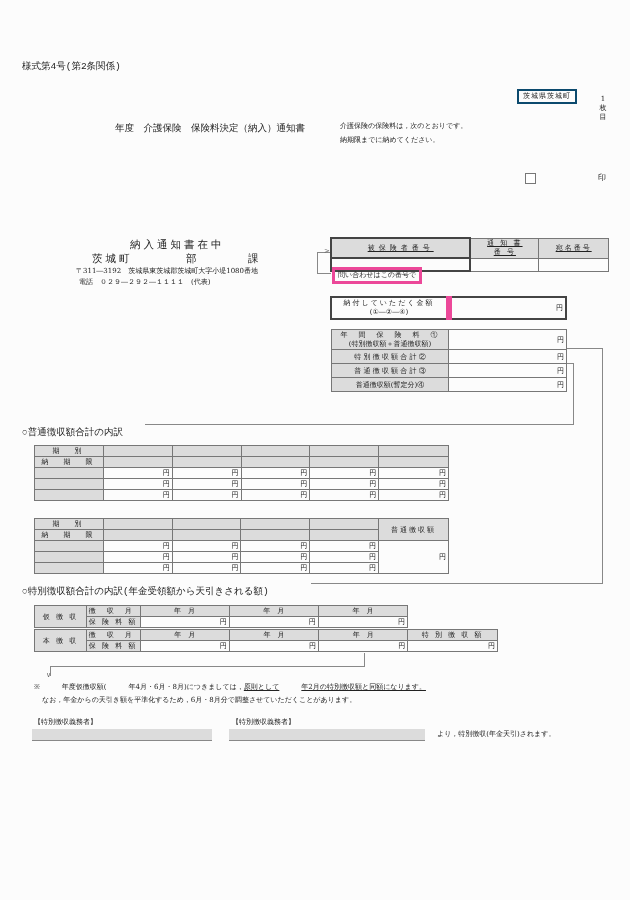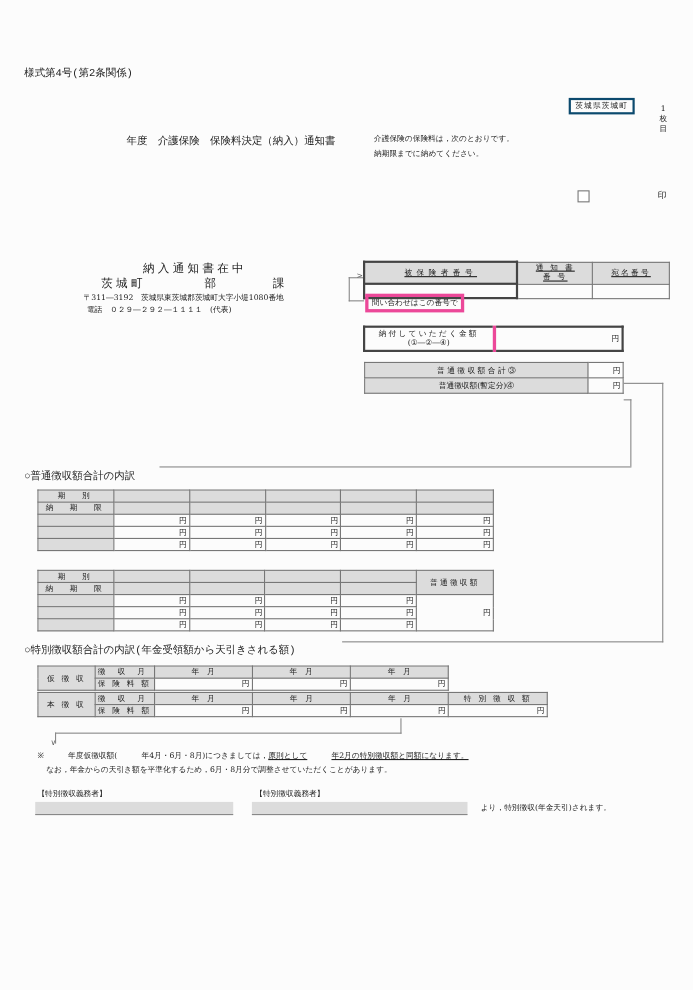--- a/index.html
+++ b/index.html
@@ -61,31 +61,42 @@
     <td></td>
     <td></td>
   </tr>
 </tbody>
   </table>
 <div class="abs t7" style="left:332px;top:267px;border:3px solid #ec4899;padding:2px 3px;">問い合わせはこの番号で</div>
 
 <table style="left:330px;top:296px;width:237px;border:2px solid #444;">
   <tbody>
       <tr style="height:22px;">
-    <td class="c" style="width:118px;line-height:9px;border-right:3px solid #ec4899;">
+    <td class="c" style="width:118px;line-height:9px;border-right:6px solid #ec4899;">
       <div class="sp2">納付していただく金額</div>
       <div>(①―②―④)</div>
     </td>
     <td class="r"><span></span><span>円</span></td>
   </tr>
 </tbody>
   </table>
 
 <table style="left:331px;top:329px;width:236px;">
   <tbody>
+      <tr style="height:20px;">
+    <td class="g c" style="width:117px;line-height:9px;">
+      <div class="sp2">年　間　保　険　料　①</div>
+      <div>(特別徴収額＋普通徴収額)</div>
+    </td>
+    <td class="r"><span></span><span>円</span></td>
+  </tr>
+  <tr style="height:14px;">
+    <td class="g c">特 別 徴 収 額 合 計 ②</td>
+    <td class="r"><span></span><span>円</span></td>
+  </tr>
   <tr style="height:14px;">
     <td class="g c">普 通 徴 収 額 合 計 ③</td>
     <td class="r"><span></span><span>円</span></td>
   </tr>
   <tr style="height:14px;">
     <td class="g c">普通徴収額(暫定分)④</td>
     <td class="r"><span></span><span>円</span></td>
   </tr>
 </tbody>
   </table>

